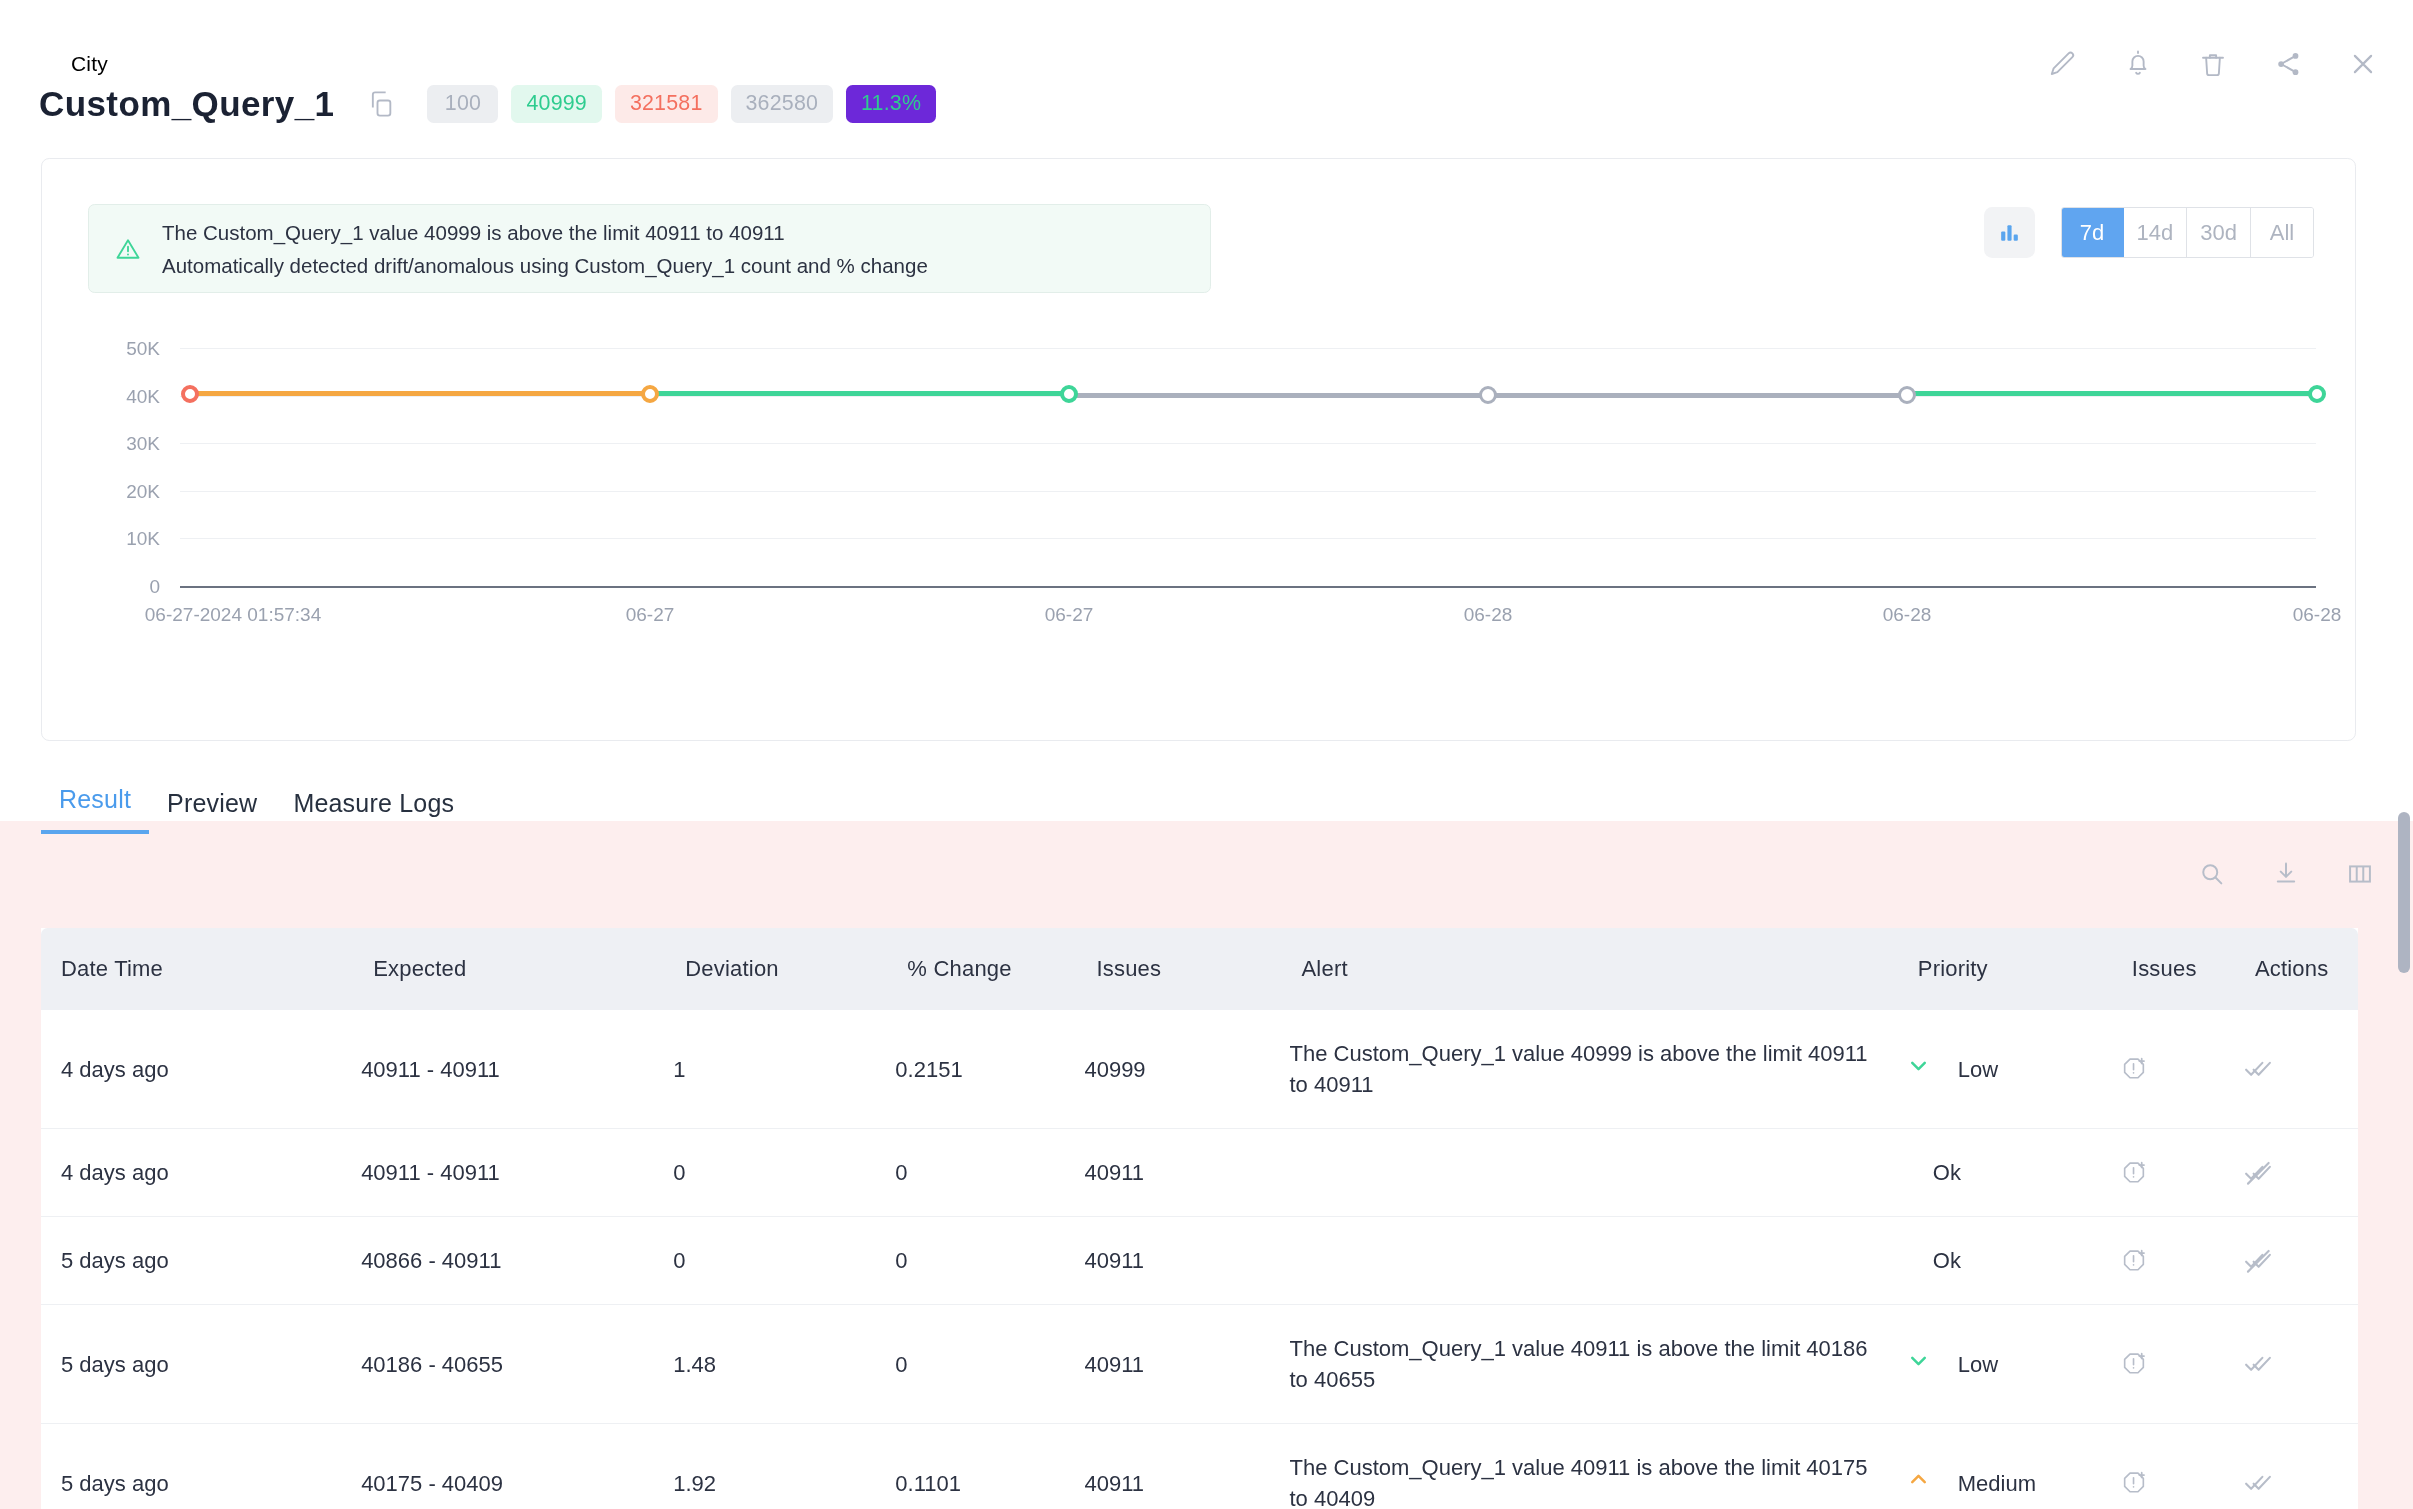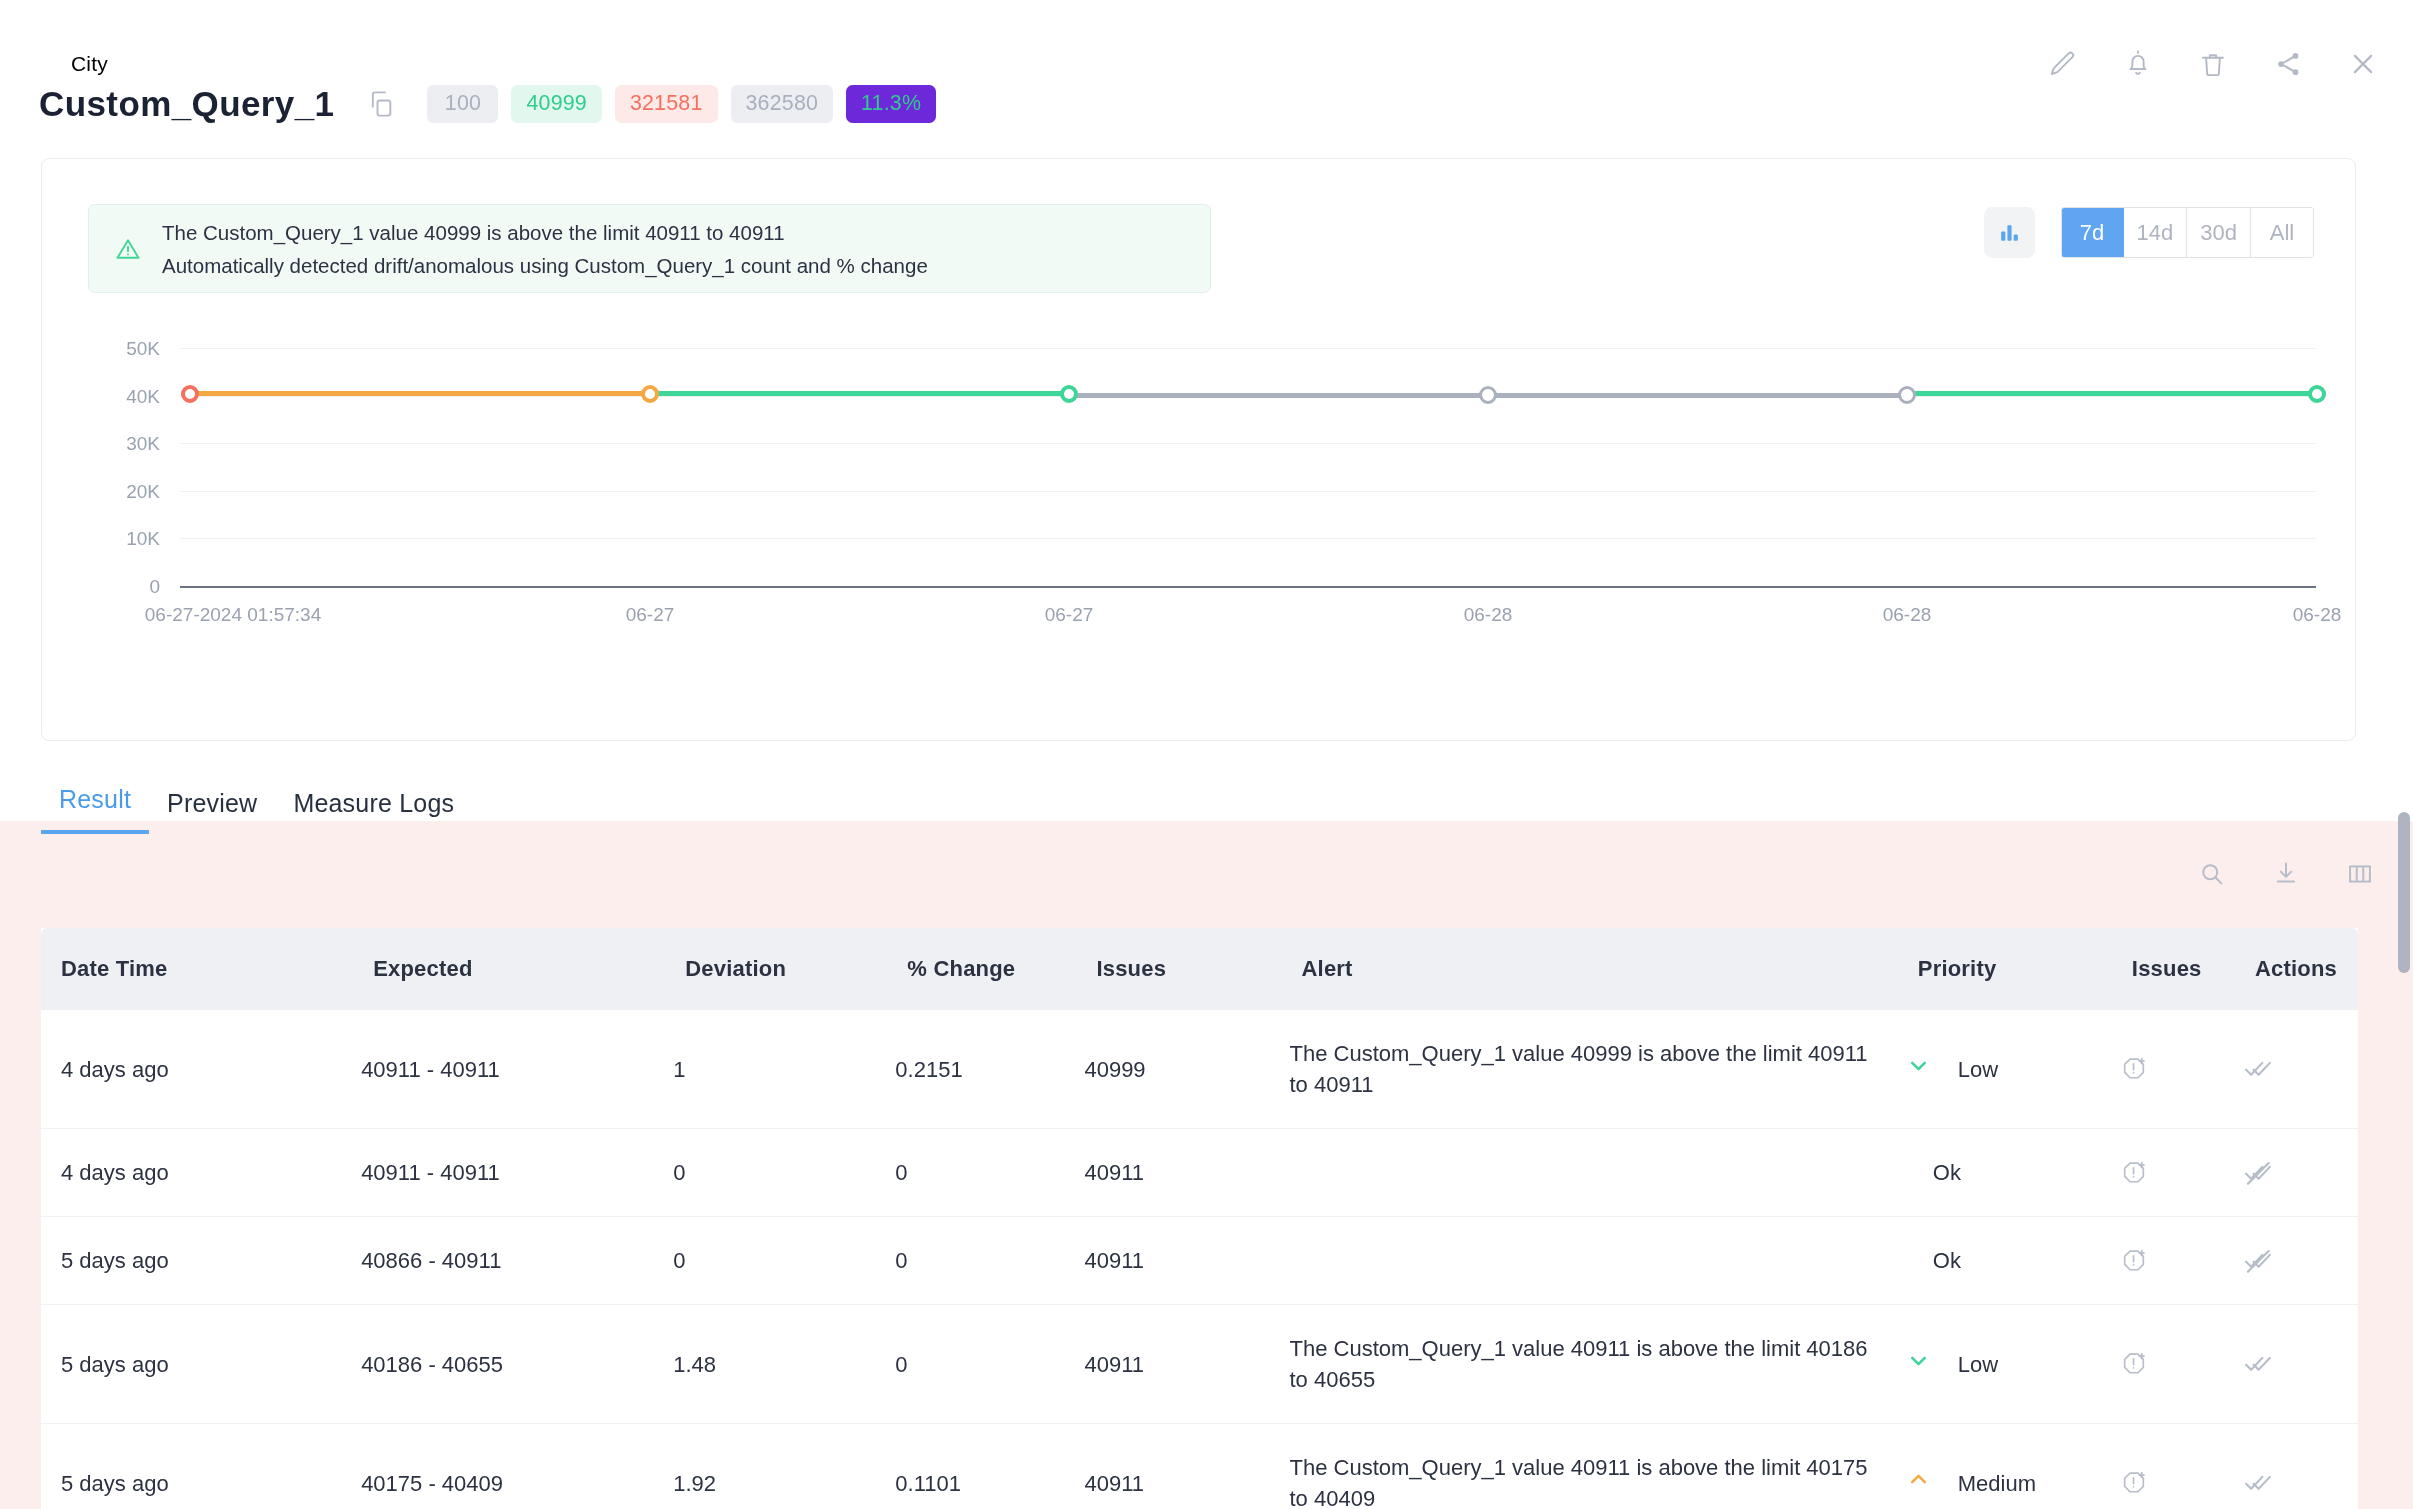--- a/index.html
+++ b/index.html
@@ -110,21 +110,21 @@
     position: absolute; right: 38px; top: 859px; display: flex; gap: 44px; align-items: center; z-index: 6;
   }
   .tbl-tools .ic { width: 30px; height: 30px; color: #b7bdc9; cursor: pointer; display:flex; align-items:center; justify-content:center;}
 
   
   .tbl-wrap {
     position: absolute; left: 41px; top: 928px; width: 2317px; z-index: 6;
   }
   table { border-collapse: collapse; width: 2317px; table-layout: fixed; background:#fff; }
   thead th {
-    background: #eef0f4; text-align: left; font-size: 22px; color: #2c3242; font-weight: 700;
+    background: #eef0f4; text-align: left; font-size: 22px; color: #2c3242; font-weight: 400;
     padding: 28px 0 28px 12px; letter-spacing: 0.2px;
   }
   thead th:first-child { border-top-left-radius: 6.6px; padding-left: 20px; }
   thead th:last-child  { border-top-right-radius: 6.6px; }
   tbody td {
     font-size: 22px; color: #2c3242; padding: 28px 0; vertical-align: middle;
     border-bottom: 0.8px solid #eef0f3; background:#fff; line-height: 31px;
   }
   tbody td:first-child { padding-left: 20px; }
   .c-date { width: 320px; }

